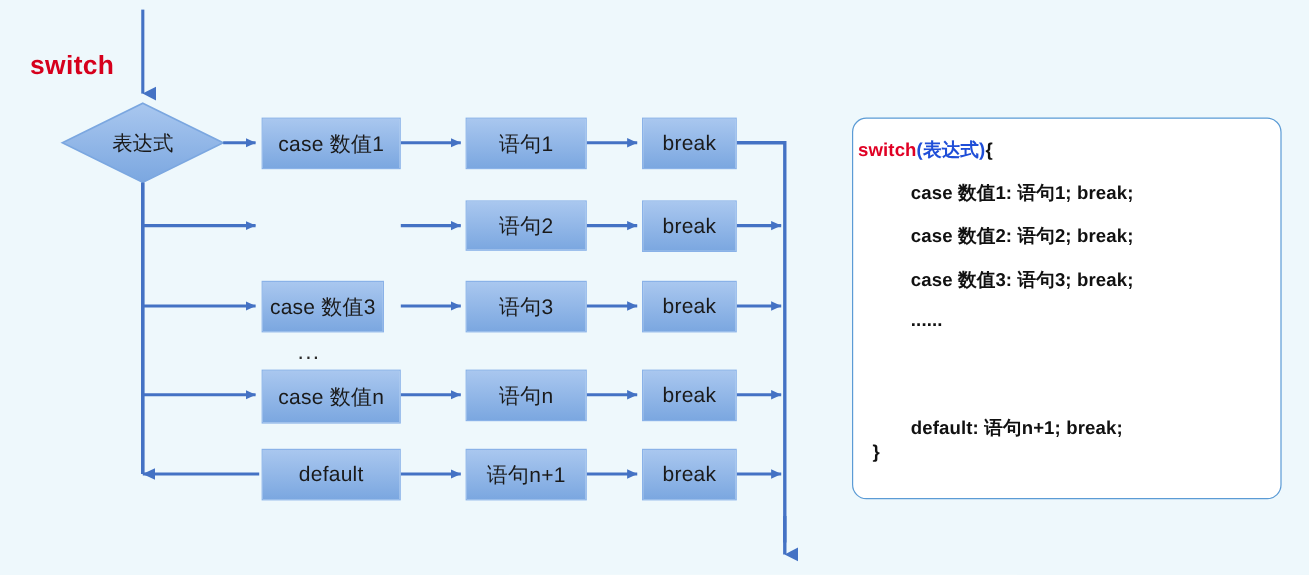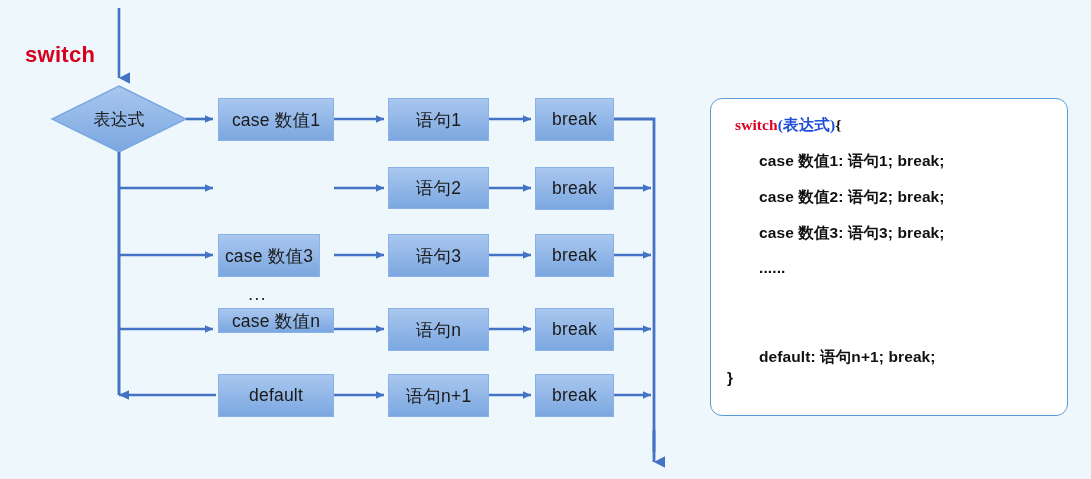--- a/index.html
+++ b/index.html
@@ -147,30 +147,30 @@
 
   <div class="node-box" style="left:388px; top:167px; width:101px; height:42px;">语句2</div>
   <div class="node-box" style="left:535px; top:167px; width:79px; height:43px;">break</div>
 
   <div class="node-box" style="left:218px; top:234px; width:102px; height:43px;">case 数值3</div>
   <div class="node-box" style="left:388px; top:234px; width:101px; height:43px;">语句3</div>
   <div class="node-box" style="left:535px; top:234px; width:79px; height:43px;">break</div>
 
   <div class="ellipsis-mark" style="left:248px; top:284px;">...</div>
 
-  <div class="node-box" style="left:218px; top:308px; width:116px; height:25px;">case 数值n</div>
+  <div class="node-box" style="left:218px; top:308px; width:116px; height:45px;">case 数值n</div>
   <div class="node-box" style="left:388px; top:308px; width:101px; height:43px;">语句n</div>
   <div class="node-box" style="left:535px; top:308px; width:79px; height:43px;">break</div>
 
   <div class="node-box" style="left:218px; top:374px; width:116px; height:43px;">default</div>
   <div class="node-box" style="left:388px; top:374px; width:101px; height:43px;">语句n+1</div>
   <div class="node-box" style="left:535px; top:374px; width:79px; height:43px;">break</div>
 
   <div id="code-panel">
-    <div class="code-line" style="left:24px; top:16px;font-family:Liberation Serif, serif;">
+    <div class="code-line" style="left:4px; top:16px;">
       <span class="kw-switch">switch</span><span class="kw-expr">(</span><span class="kw-expr">表达式</span><span class="kw-expr">)</span><span class="kw-brace">{</span>
     </div>
 
     <div class="code-line" style="left:48px; top:52px;">case 数值1: 语句1; break;</div>
     <div class="code-line" style="left:48px; top:88px;">case 数值2: 语句2; break;</div>
     <div class="code-line" style="left:48px; top:124px;">case 数值3: 语句3; break;</div>
     <div class="code-line" style="left:48px; top:160px;">......</div>
     <div class="code-line" style="left:48px; top:232px;margin-top:16px;">default: 语句n+1; break;</div>
 
     <div class="code-line" style="left:16px; top:270px;">}</div>

